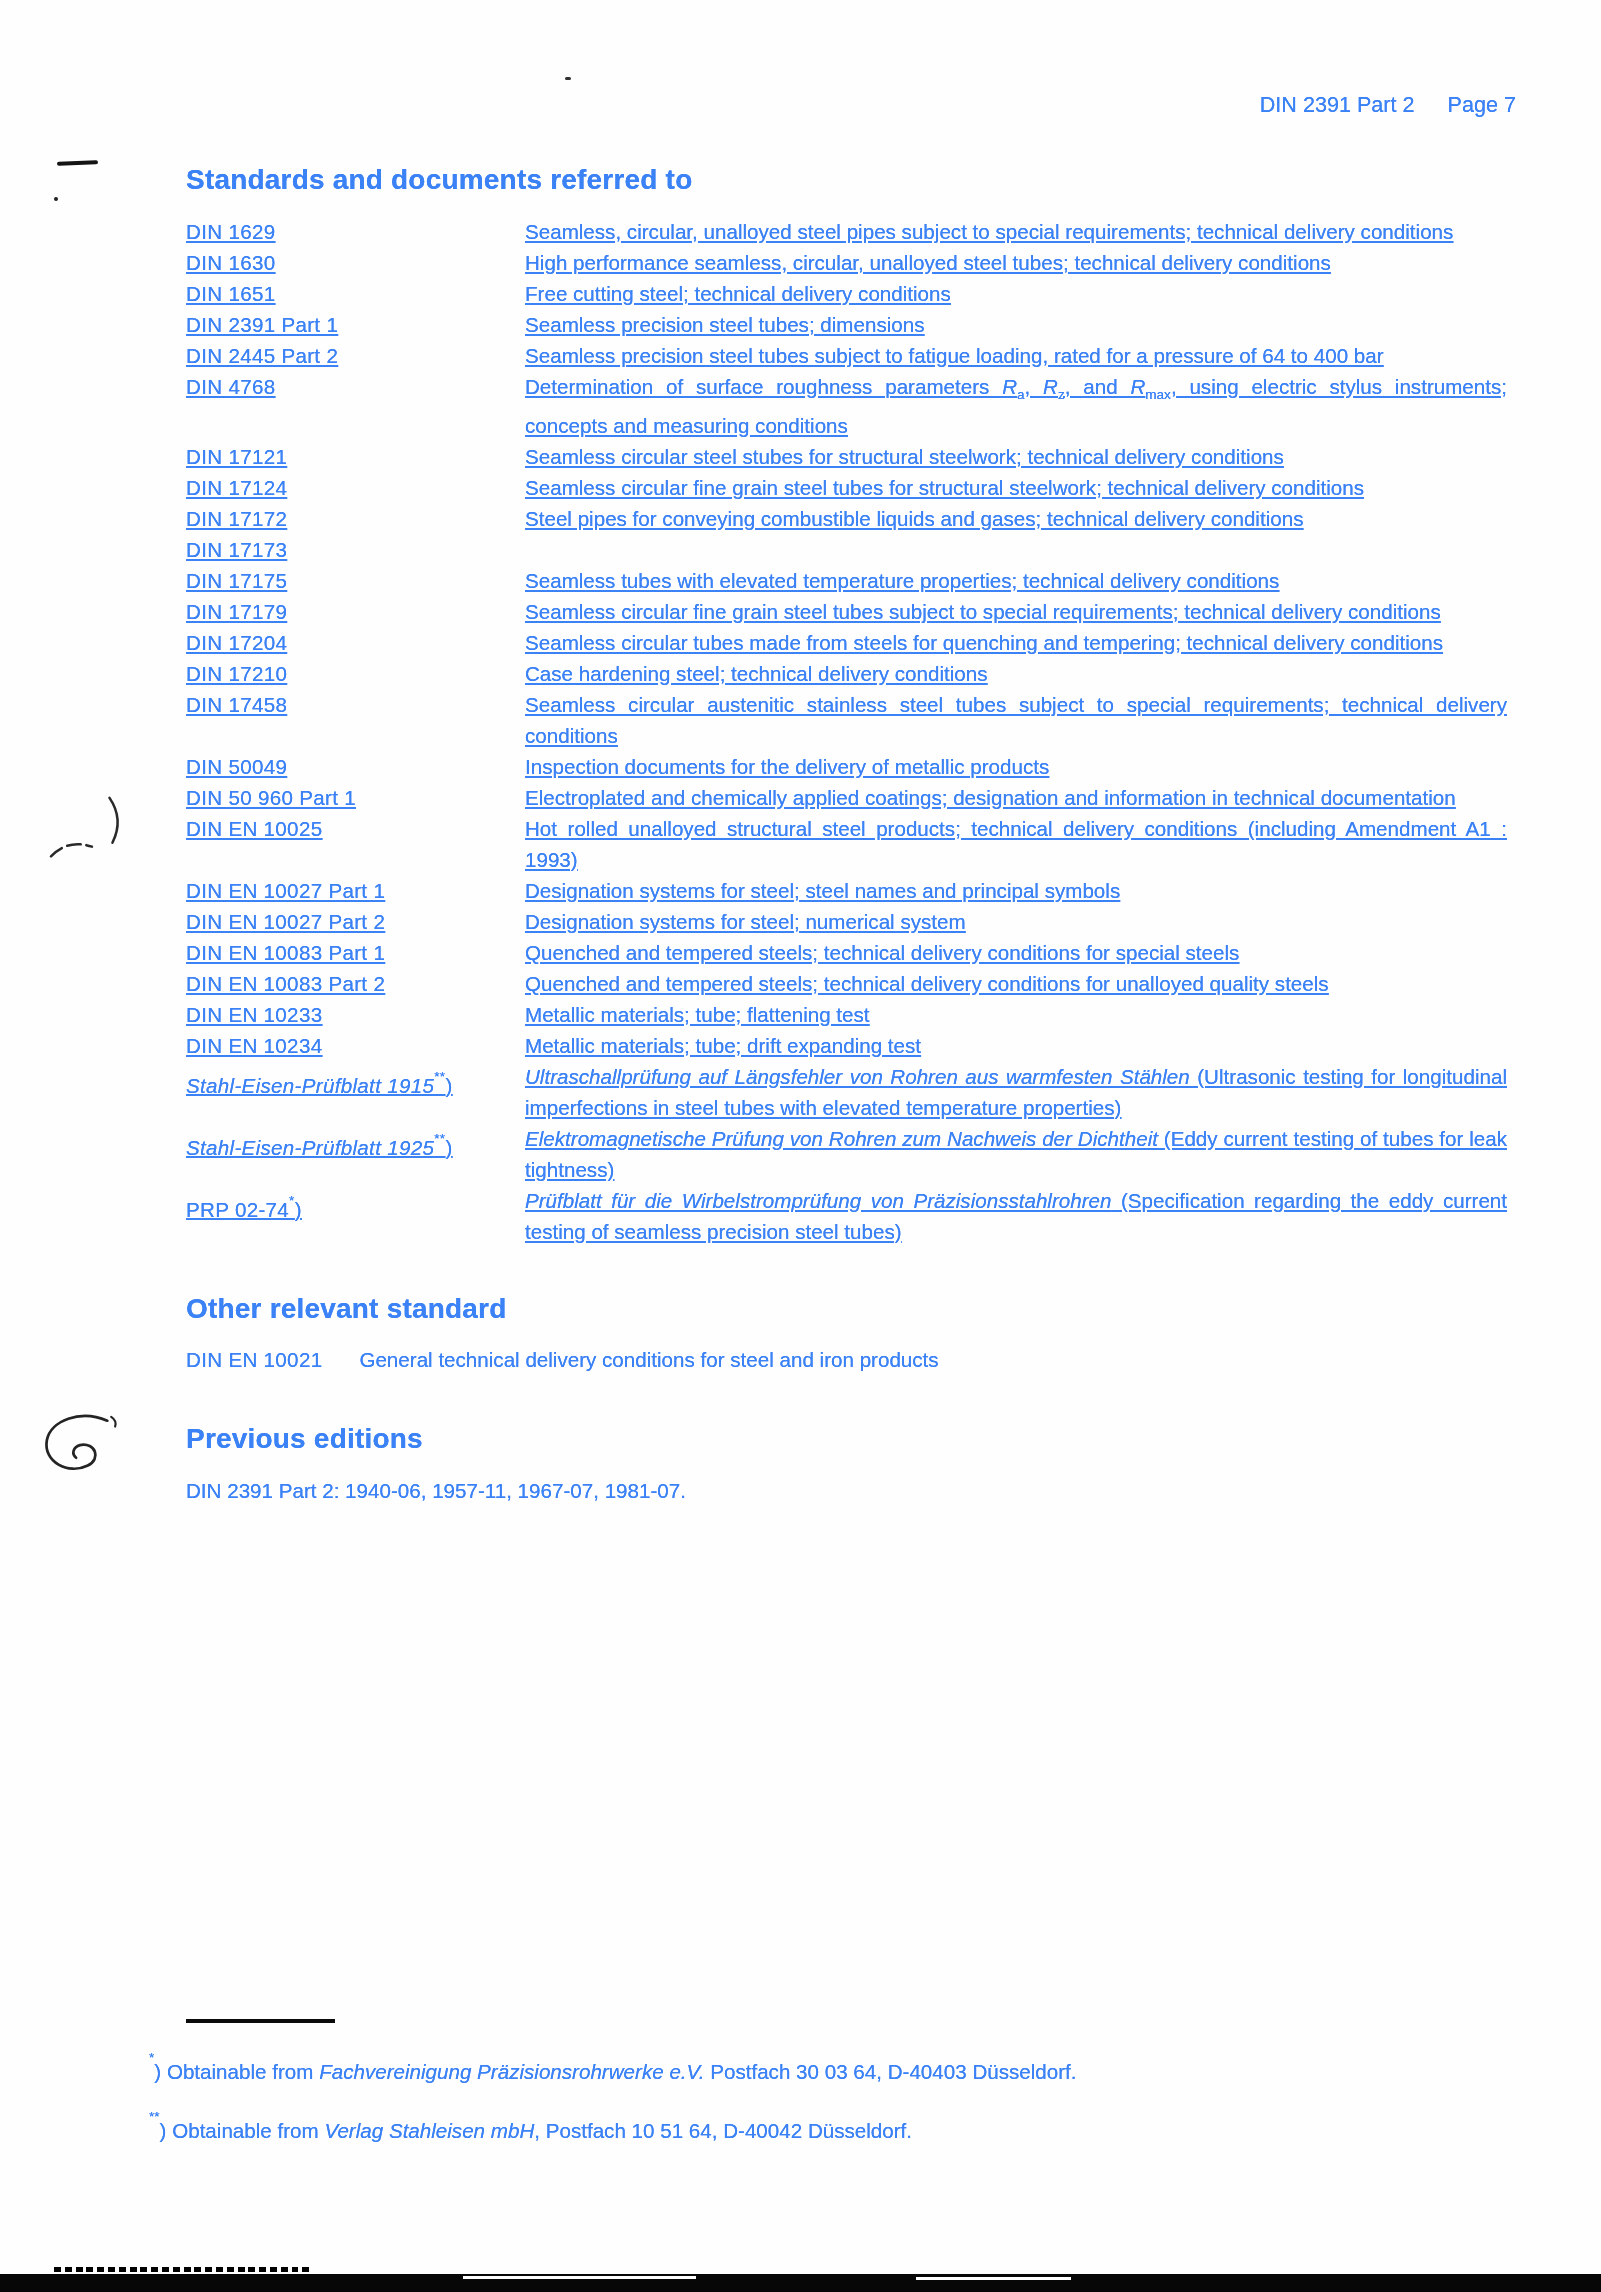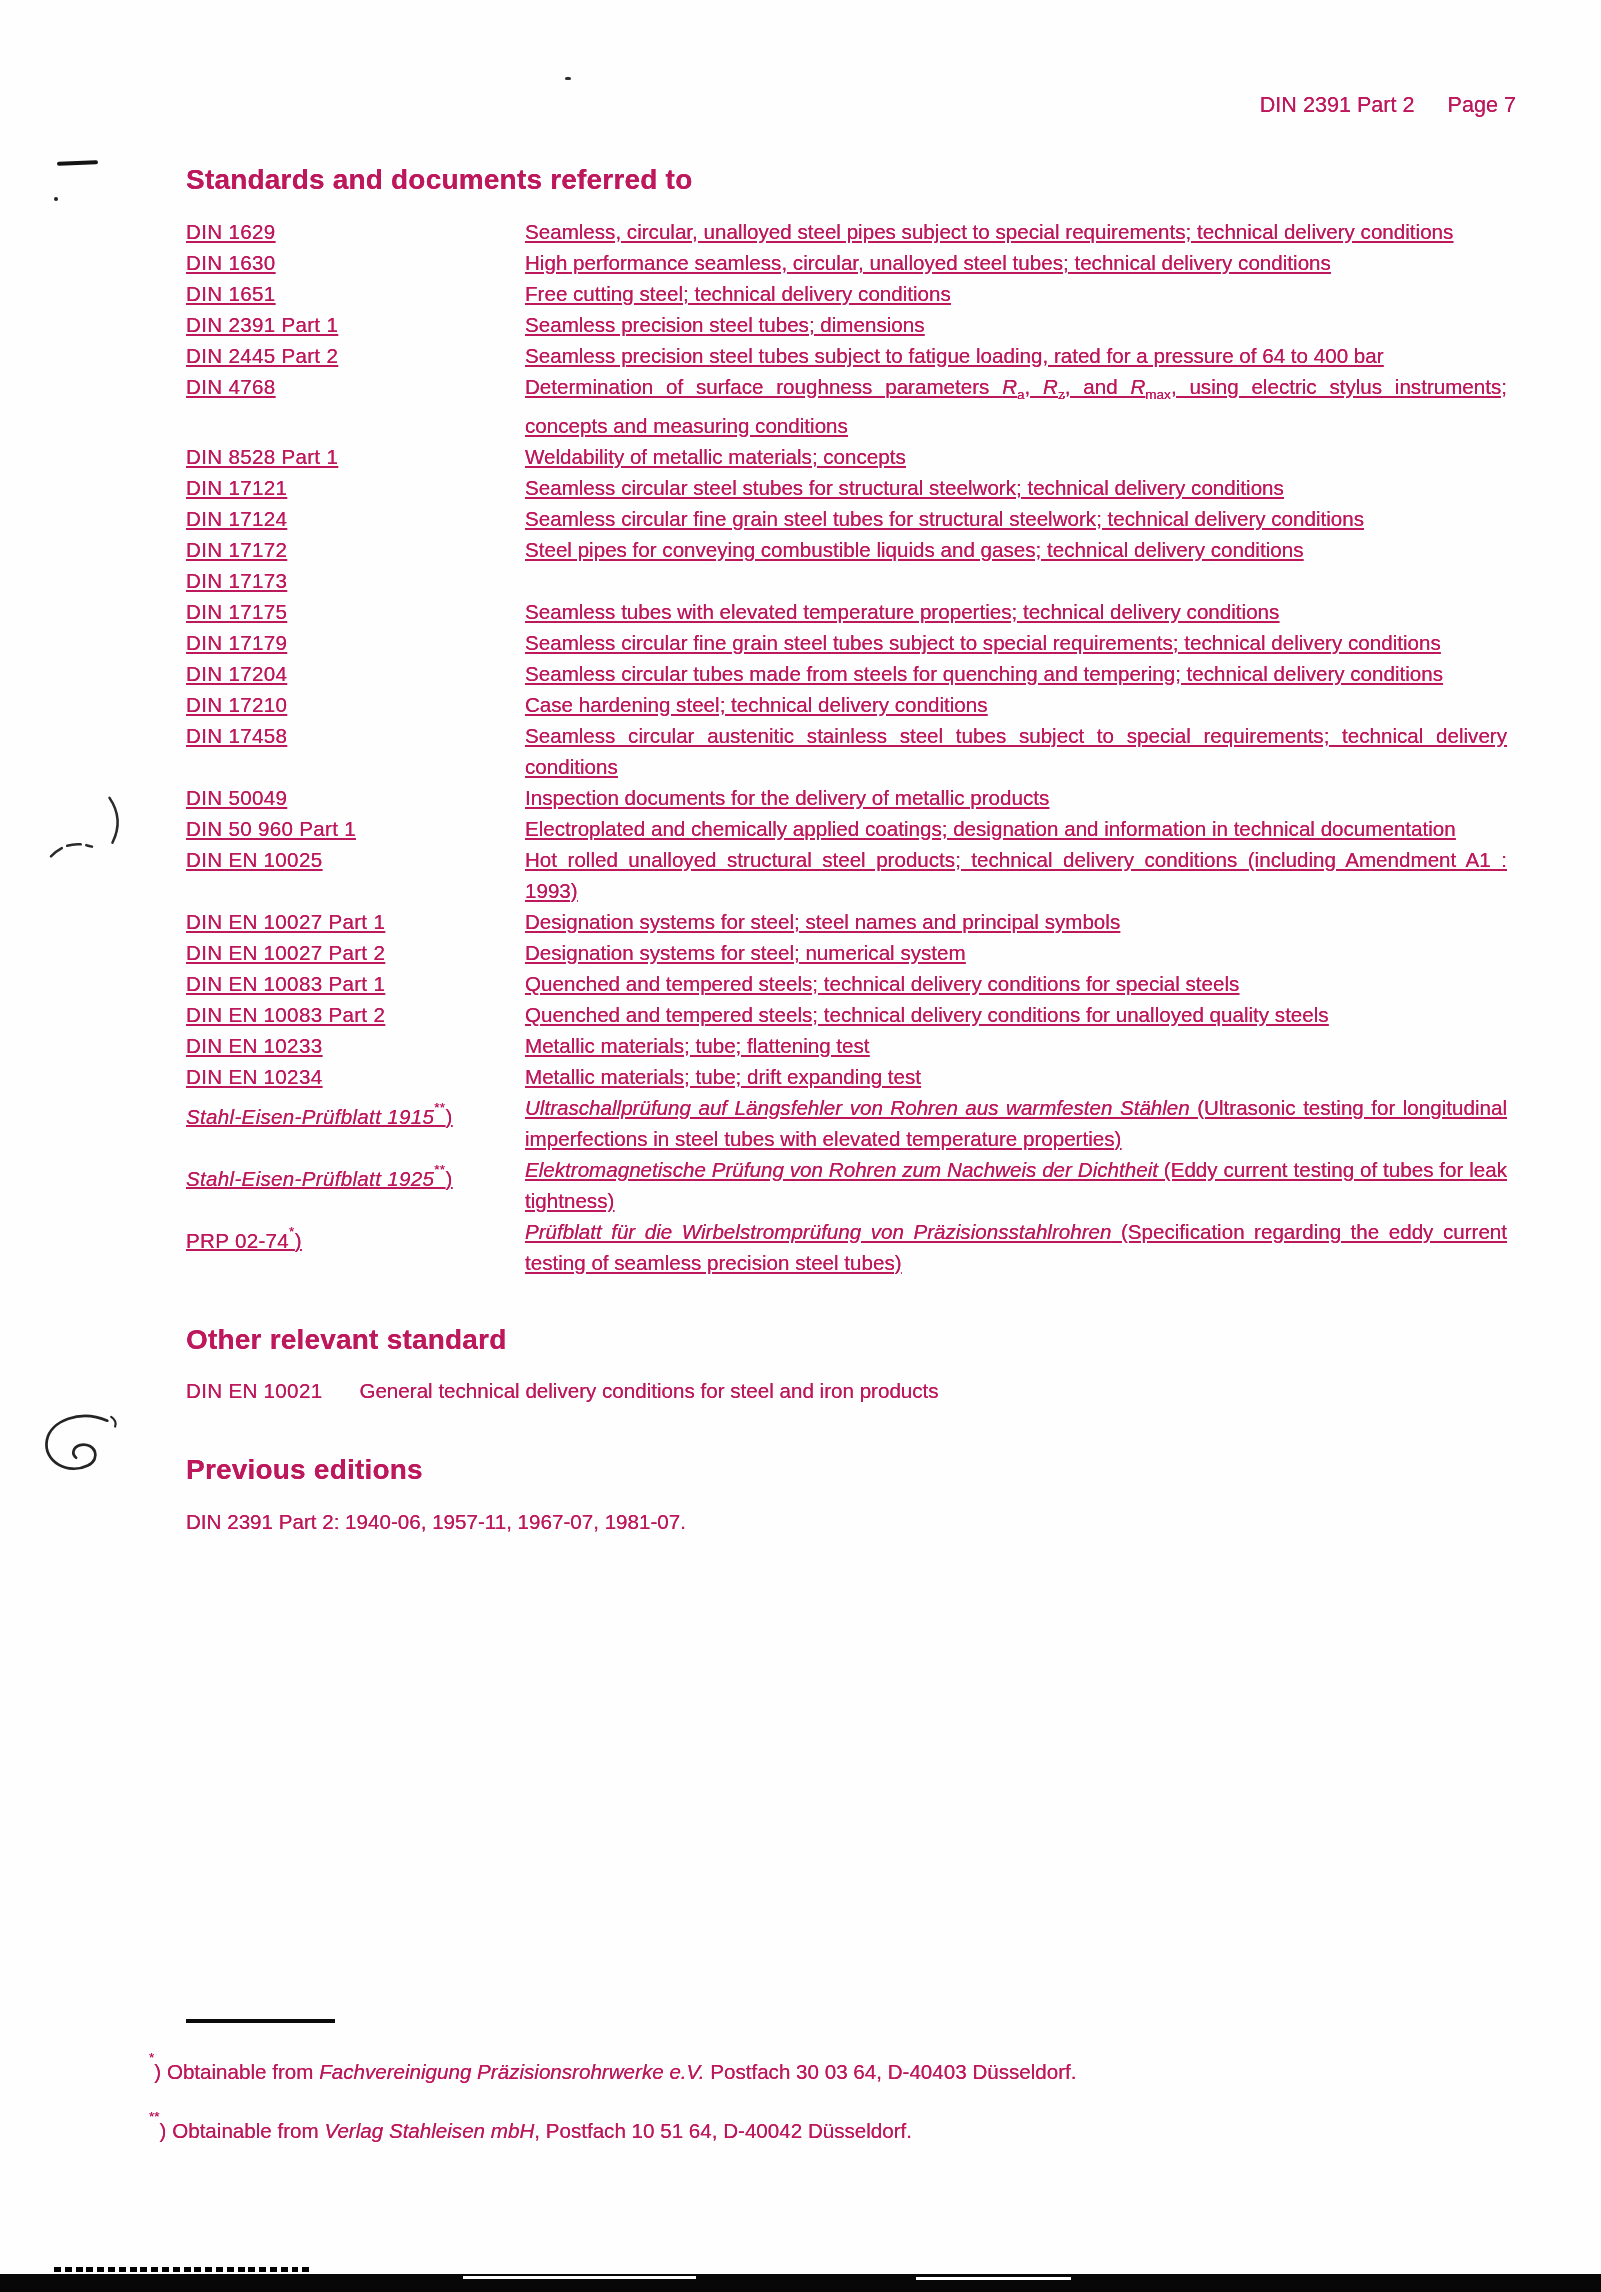--- a/index.html
+++ b/index.html
@@ -1,21 +1,21 @@
 <!DOCTYPE html>
 <html><head>
 <meta charset="utf-8">
 <style>
   html,body{margin:0;padding:0;background:#ffffff;}
   .page{
     position:relative;
     width:1602px;height:2293px;
     background:#fefefe;
     font-family:"Liberation Sans",sans-serif;
-    color:#be185d;
+    color:#3b82f6;
     overflow:hidden;
     text-shadow:0 0 0.5px currentColor;
   }
   .page-header{
     position:absolute;top:92px;right:86px;
     font-size:21.6px;white-space:nowrap;
   }
   .page-header .doc{margin-right:33px;}
   .content{
     position:absolute;left:186px;top:163px;width:1329px;
@@ -91,24 +91,20 @@
   <div class="std-row">
     <div class="std-label"><span>DIN 2445 Part 2</span></div>
     <div class="std-desc"><span>Seamless precision steel tubes subject to fatigue loading, rated for a pressure of 64 to 400 bar</span></div>
   </div>
 
   <div class="std-row">
     <div class="std-label"><span>DIN 4768</span></div>
     <div class="std-desc"><span>Determination of surface roughness parameters </span><span class="seg-i">R</span><span class="seg-sub">a</span><span>, </span><span class="seg-i">R</span><span class="seg-sub">z</span><span>, and </span><span class="seg-i">R</span><span class="seg-sub">max</span><span>, using electric stylus instruments; concepts and measuring conditions</span></div>
   </div>
 
-  <div class="std-row">
-    <div class="std-label"><span>DIN 8528 Part 1</span></div>
-    <div class="std-desc"><span>Weldability of metallic materials; concepts</span></div>
-  </div>
 
   <div class="std-row">
     <div class="std-label"><span>DIN 17121</span></div>
     <div class="std-desc"><span>Seamless circular steel stubes for structural steelwork; technical delivery conditions</span></div>
   </div>
 
   <div class="std-row">
     <div class="std-label"><span>DIN 17124</span></div>
     <div class="std-desc"><span>Seamless circular fine grain steel tubes for structural steelwork; technical delivery conditions</span></div>
   </div>

